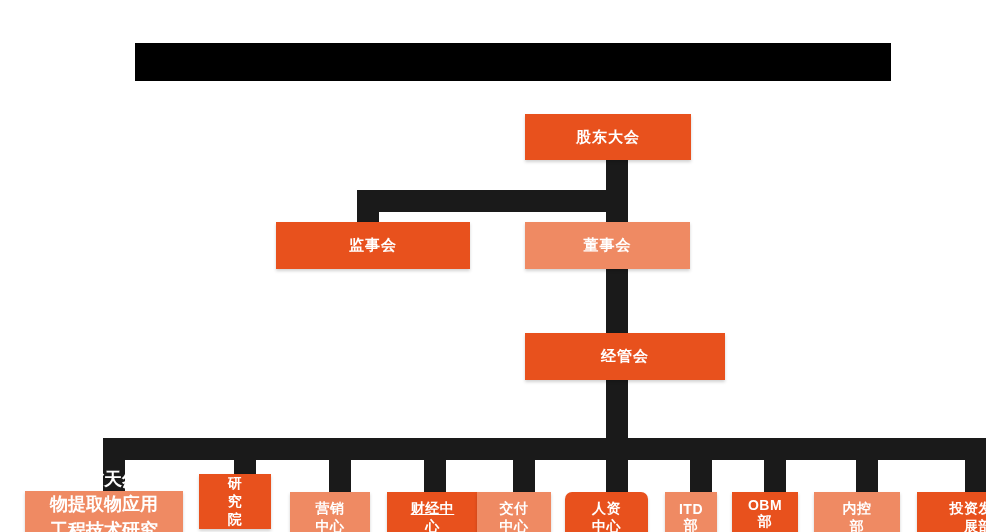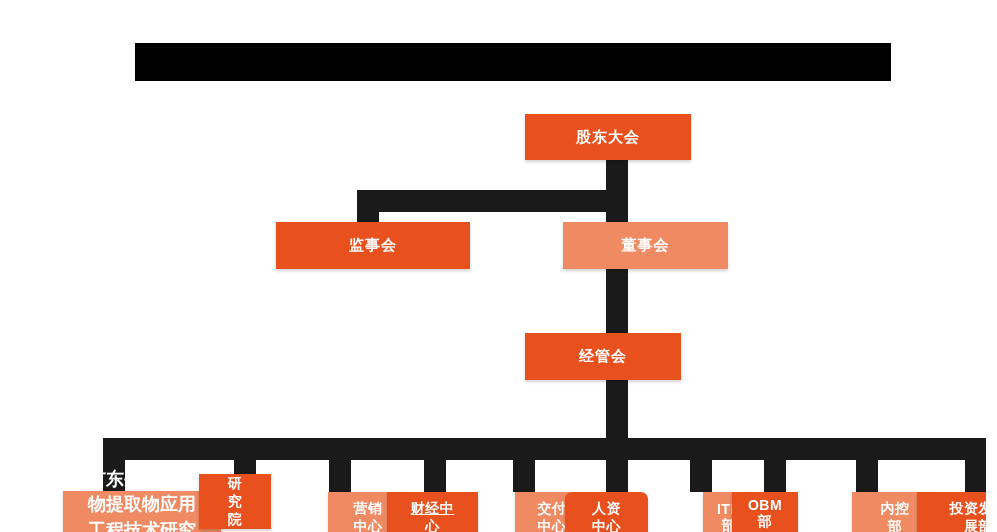--- a/index.html
+++ b/index.html
@@ -33,21 +33,21 @@
     align-items: center;
     justify-content: center;
     text-align: center;
     color: var(--node-text);
     font-weight: bold;
     font-size: 15px;
     letter-spacing: 1px;
     box-shadow: 0 2px 3px rgba(0,0,0,0.18);
   }
   .node.v-dark  { background: var(--node-dark); }
-  .node.v-light { background: var(--node-light); margin-left: 38px; }
+  .node.v-light { background: var(--node-light); }
   .node.dept { font-size: 14px; letter-spacing: 0.5px; }
   .node.dept-small {
     font-size: 18px;
     letter-spacing: 0;
     line-height: 1.4;
     padding: 0 12px;
   }
 </style>
 </head>
 <body>
@@ -77,21 +77,21 @@
     <span>股东大会</span>
   </div>
 
   <div class="node v-dark" style="left:254px; top:200px; width:194px; height:47px;">
     <span>监事会</span>
   </div>
   <div class="node v-light" style="left:503px; top:200px; width:165px; height:47px;">
     <span>董事会</span>
   </div>
 
-  <div class="node v-dark" style="left:503px; top:311px; width:156px; height:47px;">
+  <div class="node v-dark" style="left:503px; top:311px; width:200px; height:47px;">
     <span>经管会</span>
   </div>
 
   <div class="node dept dept-small v-light" style="left:3px; top:469px; width:158px; height:53px;">
     <span>广东省天然植物提取物应用工程技术研究中心</span>
   </div>
   <div class="node dept v-dark" style="left:177px; top:452px; width:72px; height:55px;">
     <span>研究院</span>
   </div>
   <div class="node dept v-light" style="left:268px; top:470px; width:80px; height:51px;">

